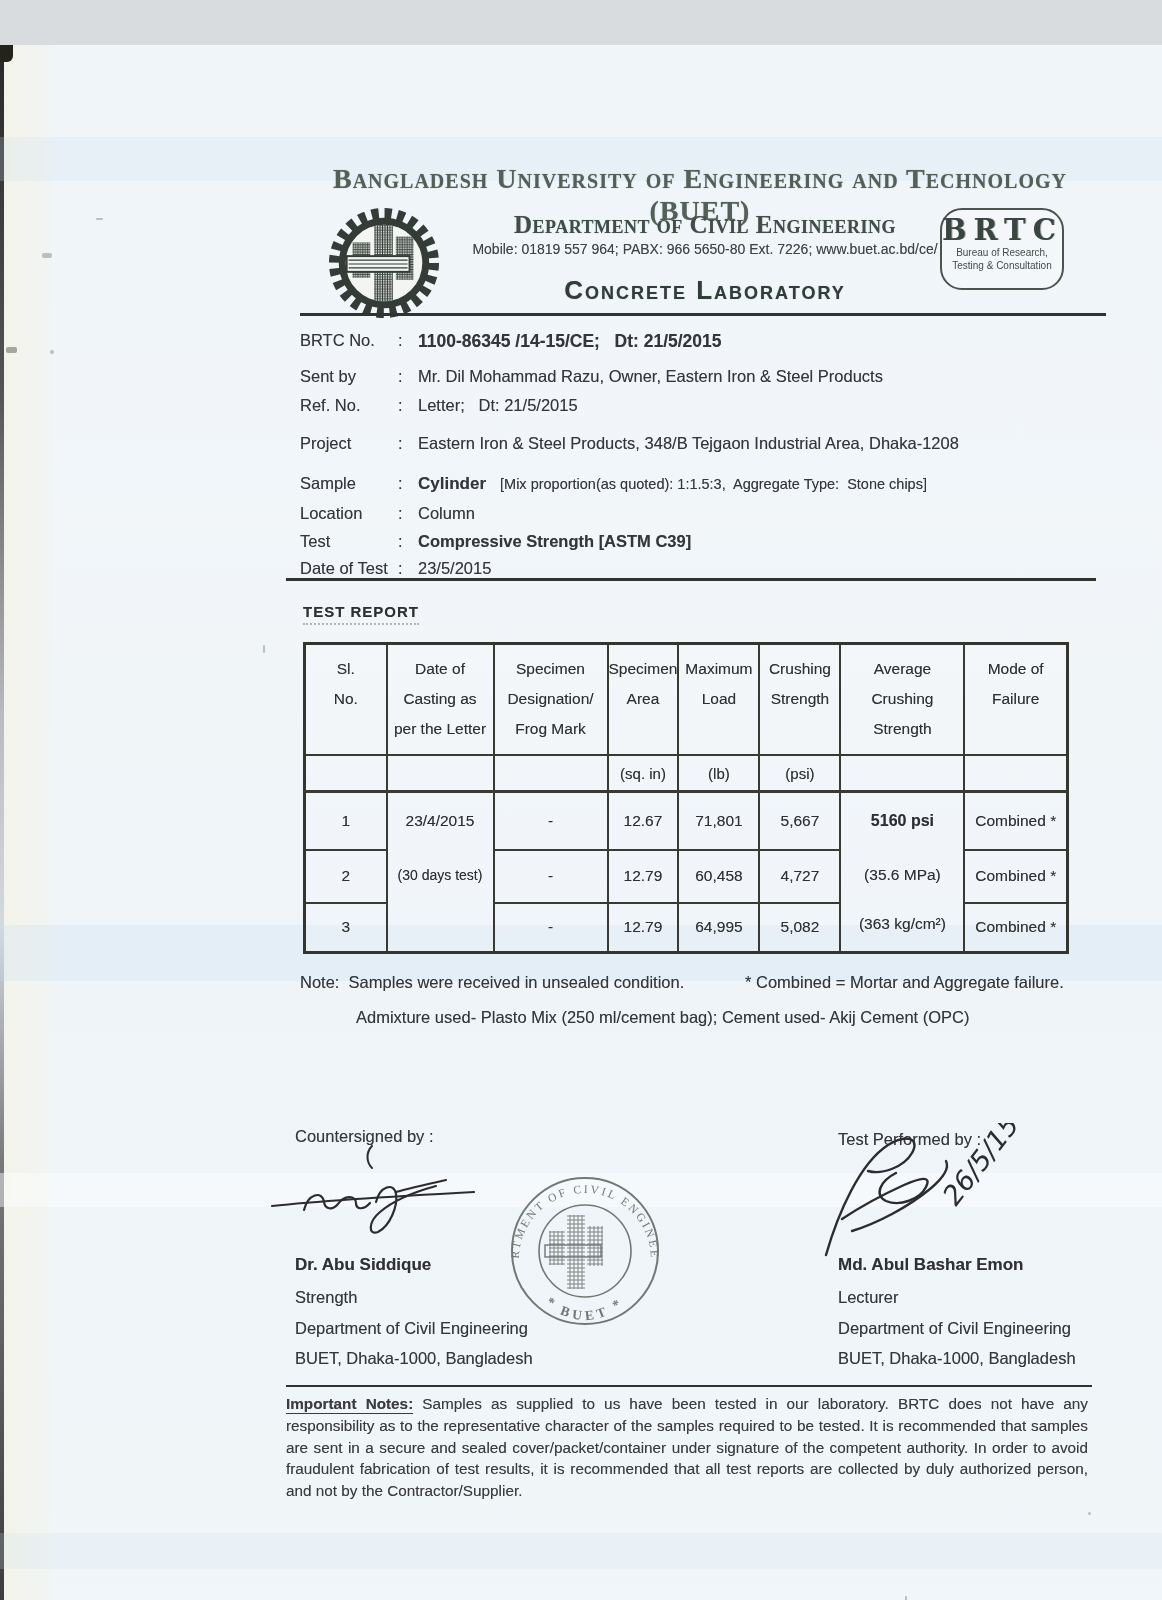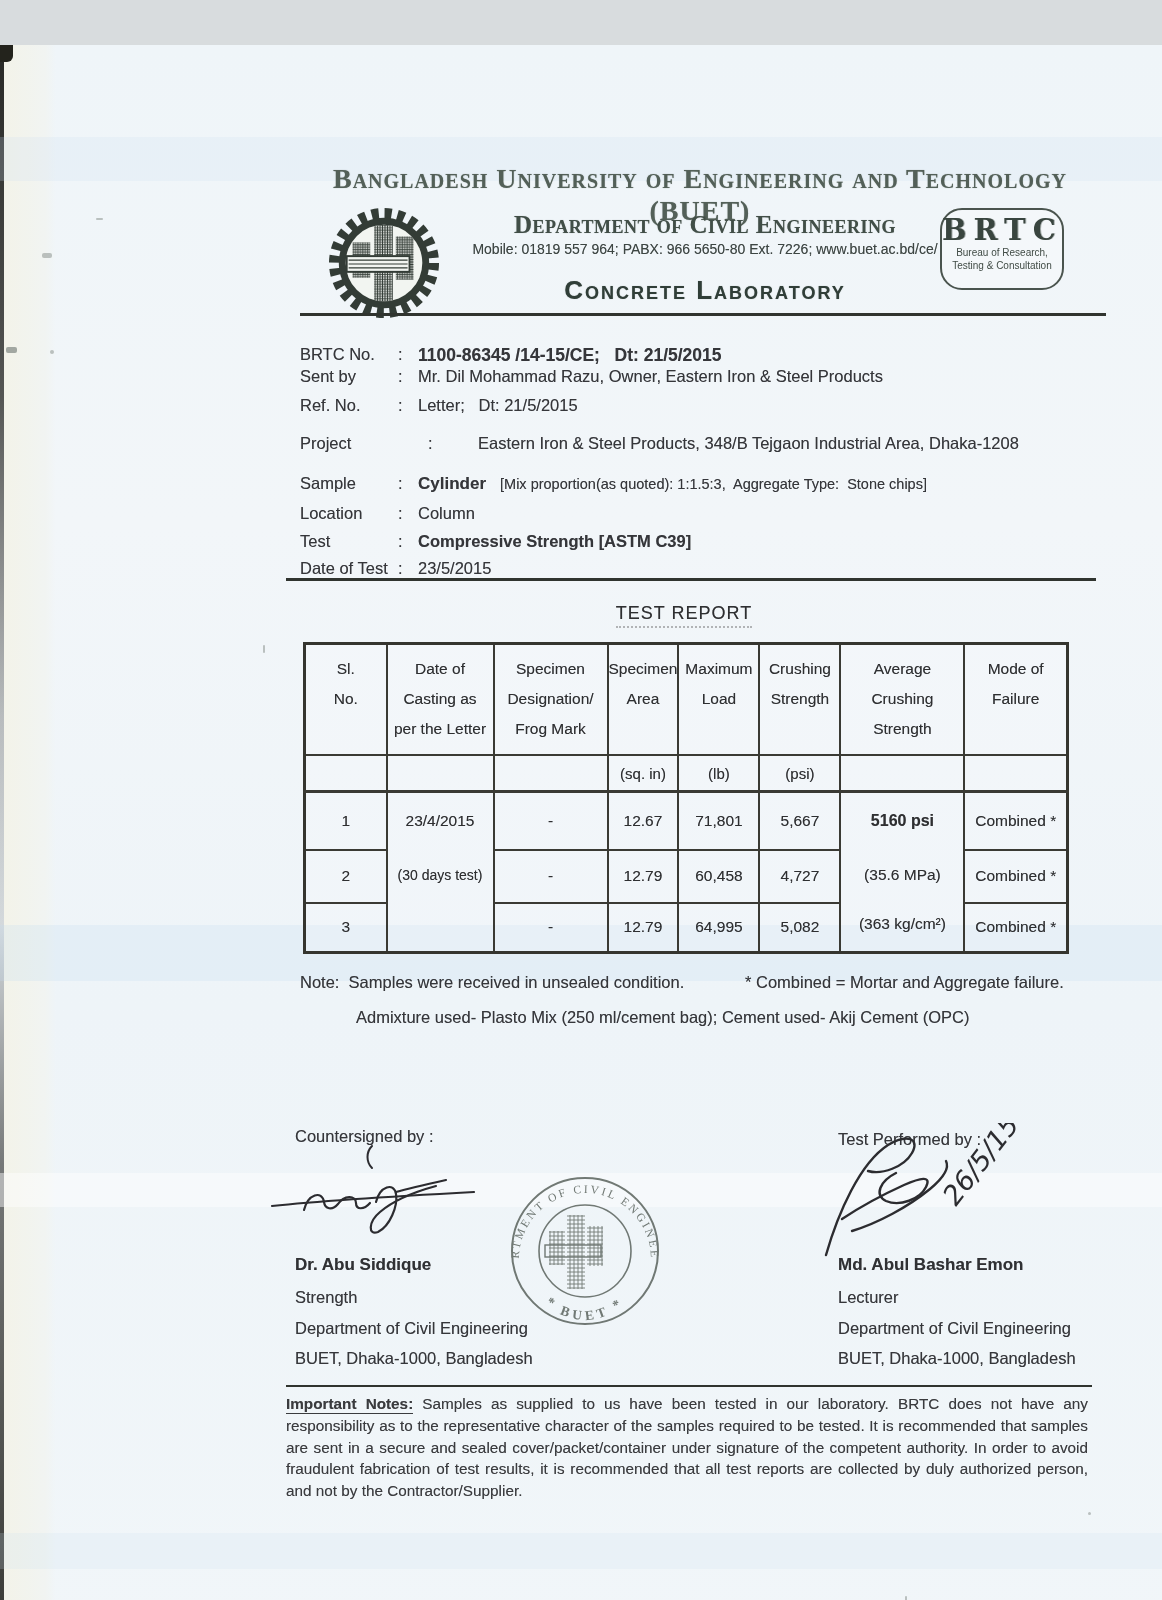--- a/index.html
+++ b/index.html
@@ -35,21 +35,21 @@
   .brtc-sub{font-size:10px;line-height:12.5px;color:#414c46;}
   .rule{background:#30342f;}
   
   .meta-row{left:300px;display:flex;font-size:16.5px;color:#35363a;}
   .meta-label{width:98px;}
   .meta-colon{width:20px;text-align:left;}
   .meta-value{white-space:pre;}
   .b{font-weight:700;}
   .sample-note{font-size:14.5px;margin-left:14px;white-space:pre;align-self:center;}
   
-  .report-title{left:303px;top:558px;width:762px;text-align:center;font-size:18px;font-weight:400;
+  .report-title{left:303px;top:558px;width:762px;text-align:left;font-size:15px;font-weight:700;
     letter-spacing:1px;color:#2e2f31;}
   .report-title span{border-bottom:2px dotted rgba(100,100,100,.45);padding-bottom:3px;}
   table.report{position:absolute;left:303px;top:597px;border-collapse:collapse;table-layout:fixed;
     border:3px solid #35352f;font-size:15.5px;color:#2e2f31;background:rgba(255,255,255,.15);}
   table.report td,table.report th{border:2px solid #3a3a34;text-align:center;padding:0;font-weight:normal;}
   tr.hdr th{height:100px;vertical-align:top;padding-top:9px;line-height:30px;font-size:15.5px;}
   tr.units td{height:34px;border-bottom-width:3px;font-size:15px;}
   td.cell{vertical-align:middle;}
   .mergestack{display:flex;flex-direction:column;}
   .mergestack>div{display:flex;align-items:center;justify-content:center;}
@@ -117,36 +117,36 @@
   <div class="abs lab-title ink">Concrete Laboratory</div>
 
   <div class="abs brtc-box">
     <div class="brtc-acro">BRTC</div>
     <div class="brtc-sub">Bureau of Research,</div>
     <div class="brtc-sub">Testing &amp; Consultation</div>
   </div>
 
   <div class="abs rule" style="left:300px;top:268px;width:806px;height:3px;"></div>
 
-  <div class="abs meta-row ink" style="top:300px;">
+  <div class="abs meta-row ink" style="top:286px;">
     <div class="meta-label">BRTC No.</div>
     <div class="meta-colon">:</div>
     <div class="meta-value b" style="font-size:17.5px;">1100-86345 /14-15/CE;   Dt: 21/5/2015</div>
   </div>
   <div class="abs meta-row ink" style="top:322px;">
     <div class="meta-label">Sent by</div>
     <div class="meta-colon">:</div>
     <div class="meta-value">Mr. Dil Mohammad Razu, Owner, Eastern Iron &amp; Steel Products</div>
   </div>
   <div class="abs meta-row ink" style="top:351px;">
     <div class="meta-label">Ref. No.</div>
     <div class="meta-colon">:</div>
     <div class="meta-value">Letter;   Dt: 21/5/2015</div>
   </div>
-  <div class="abs meta-row ink" style="top:389px;gap:30px;">
+  <div class="abs meta-row ink" style="top:389px;">
     <div class="meta-label">Project</div>
     <div class="meta-colon">:</div>
     <div class="meta-value">Eastern Iron &amp; Steel Products, 348/B Tejgaon Industrial Area, Dhaka-1208</div>
   </div>
   <div class="abs meta-row ink" style="top:429px;">
     <div class="meta-label">Sample</div>
     <div class="meta-colon">:</div>
     <div class="meta-value b" style="font-size:17px;">Cylinder</div>
     <div class="sample-note">[Mix proportion(as quoted): 1:1.5:3,  Aggregate Type:  Stone chips]</div>
   </div>

